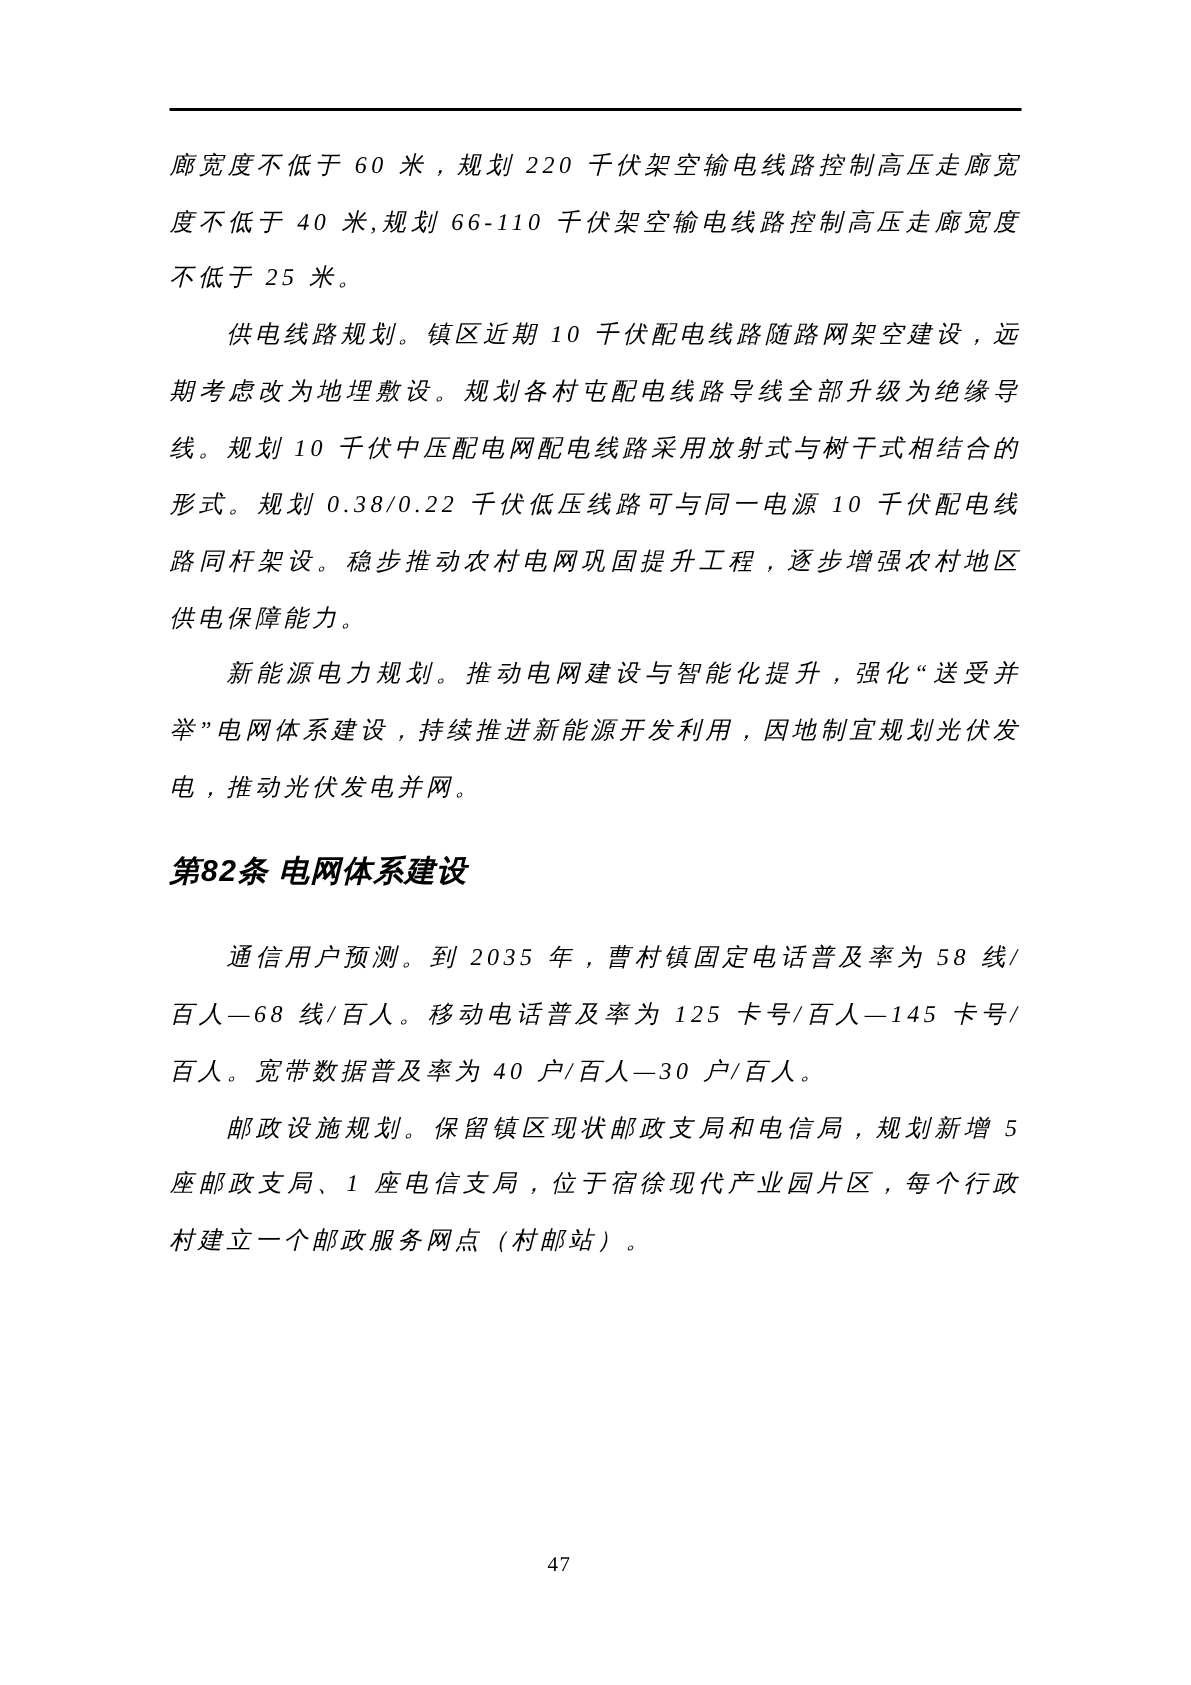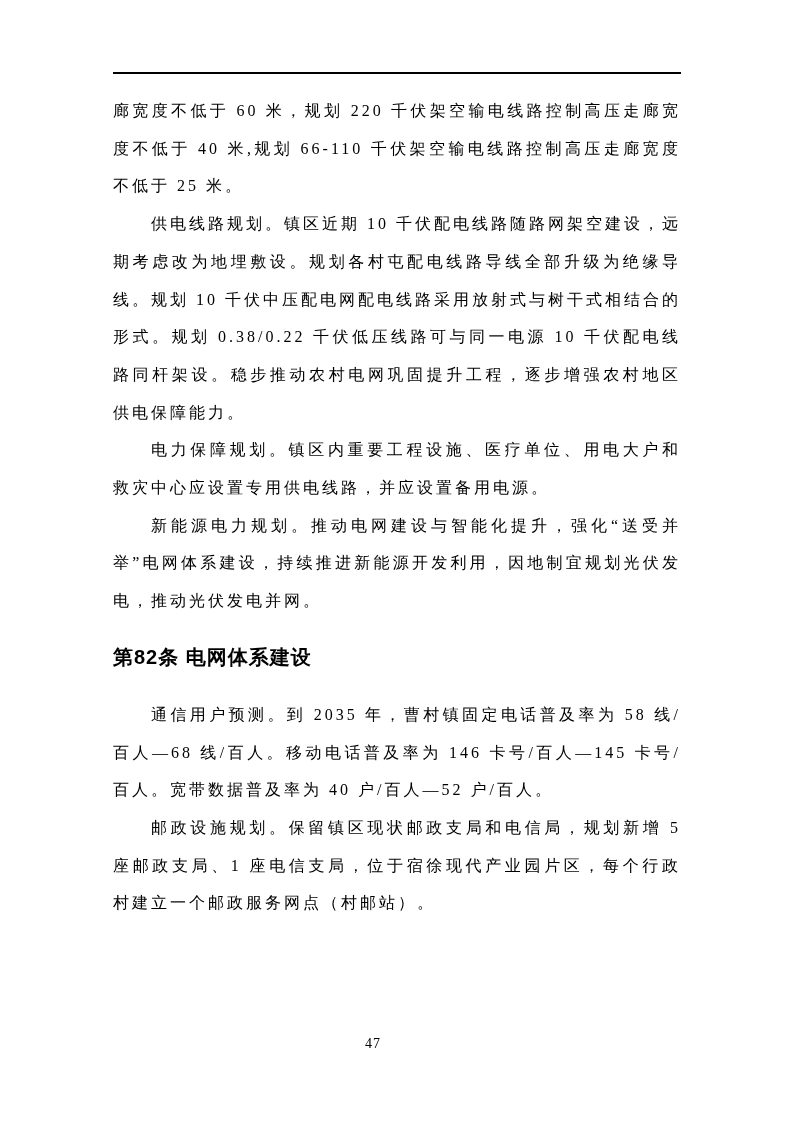--- a/index.html
+++ b/index.html
@@ -26,20 +26,21 @@
   }
   .content {
     position: absolute;
     top: 92px;
     left: 113px;
     width: 568px;
     font-size: 16px;
     line-height: 37.7px;
     letter-spacing: 3px;
     text-align: justify;
+    font-style: italic;
   }
   .content p {
     margin: 0;
     text-indent: 38px;
   }
   .content p.no-indent {
     text-indent: 0;
   }
   .section-heading {
     font-family: "Liberation Sans", "DejaVu Sans", sans-serif;
@@ -64,24 +65,23 @@
 </head>
 <body>
 
 <div class="page">
 
   <div class="header-rule"></div>
 
   <div class="content">
     <p class="no-indent">廊宽度不低于 60 米，规划 220 千伏架空输电线路控制高压走廊宽度不低于 40 米,规划 66-110 千伏架空输电线路控制高压走廊宽度不低于 25 米。</p>
     <p>供电线路规划。镇区近期 10 千伏配电线路随路网架空建设，远期考虑改为地埋敷设。规划各村屯配电线路导线全部升级为绝缘导线。规划 10 千伏中压配电网配电线路采用放射式与树干式相结合的形式。规划 0.38/0.22 千伏低压线路可与同一电源 10 千伏配电线路同杆架设。稳步推动农村电网巩固提升工程，逐步增强农村地区供电保障能力。</p>
-    <p>电力保障规划。镇区内重要工程设施、医疗单位、用电大户和救灾中心应设置专用供电线路，并应设置备用电源。</p>
     <p>新能源电力规划。推动电网建设与智能化提升，强化“送受并举”电网体系建设，持续推进新能源开发利用，因地制宜规划光伏发电，推动光伏发电并网。</p>
 
     <h2 class="section-heading">第82条 电网体系建设</h2>
 
-    <p>通信用户预测。到 2035 年，曹村镇固定电话普及率为 58 线/百人—68 线/百人。移动电话普及率为 146 卡号/百人—145 卡号/百人。宽带数据普及率为 40 户/百人—52 户/百人。</p>
+    <p>通信用户预测。到 2035 年，曹村镇固定电话普及率为 58 线/百人—68 线/百人。移动电话普及率为 125 卡号/百人—145 卡号/百人。宽带数据普及率为 40 户/百人—30 户/百人。</p>
     <p>邮政设施规划。保留镇区现状邮政支局和电信局，规划新增 5 座邮政支局、1 座电信支局，位于宿徐现代产业园片区，每个行政村建立一个邮政服务网点（村邮站）。</p>
   </div>
 
   <div class="page-number">47</div>
 
 </div>
 
 </body></html>

